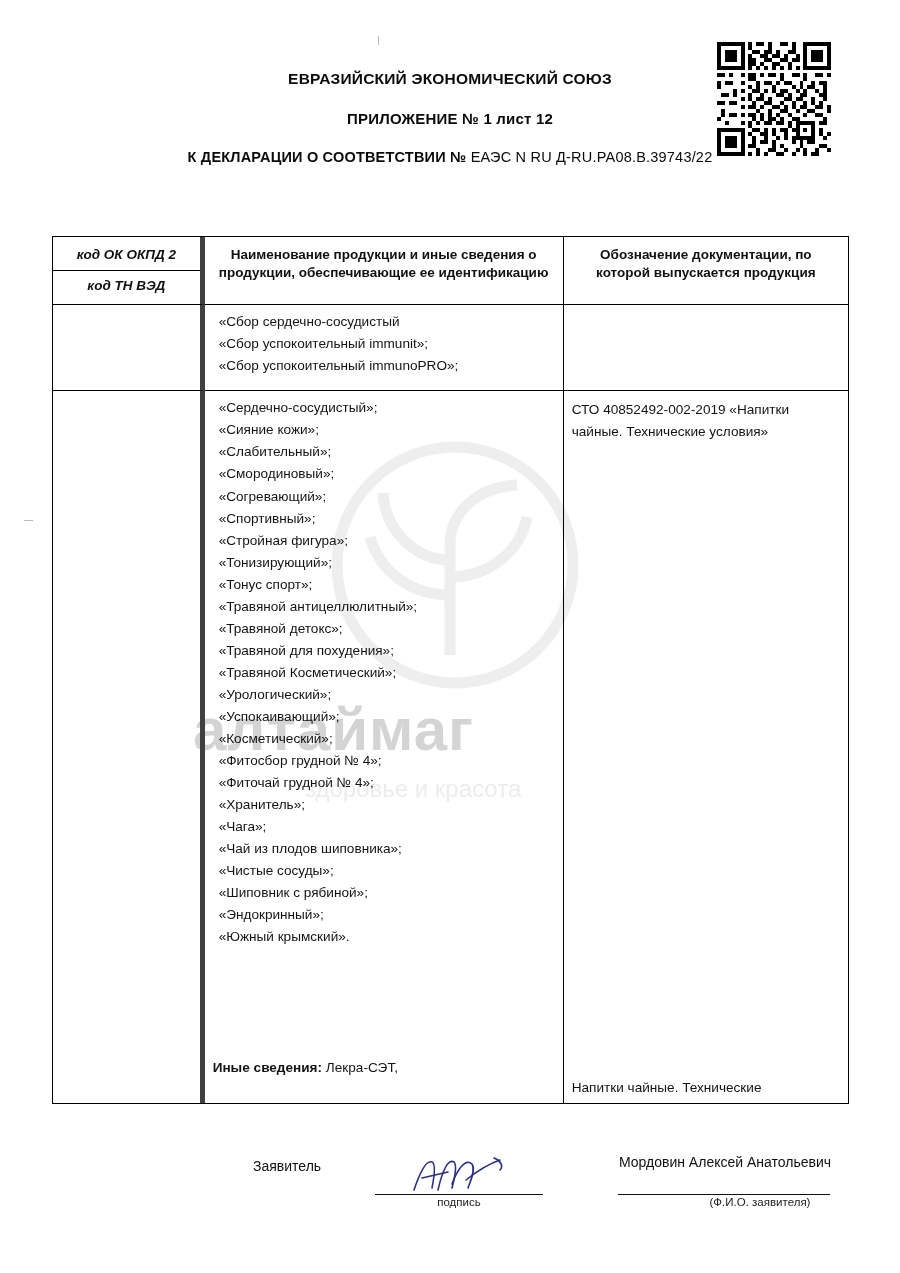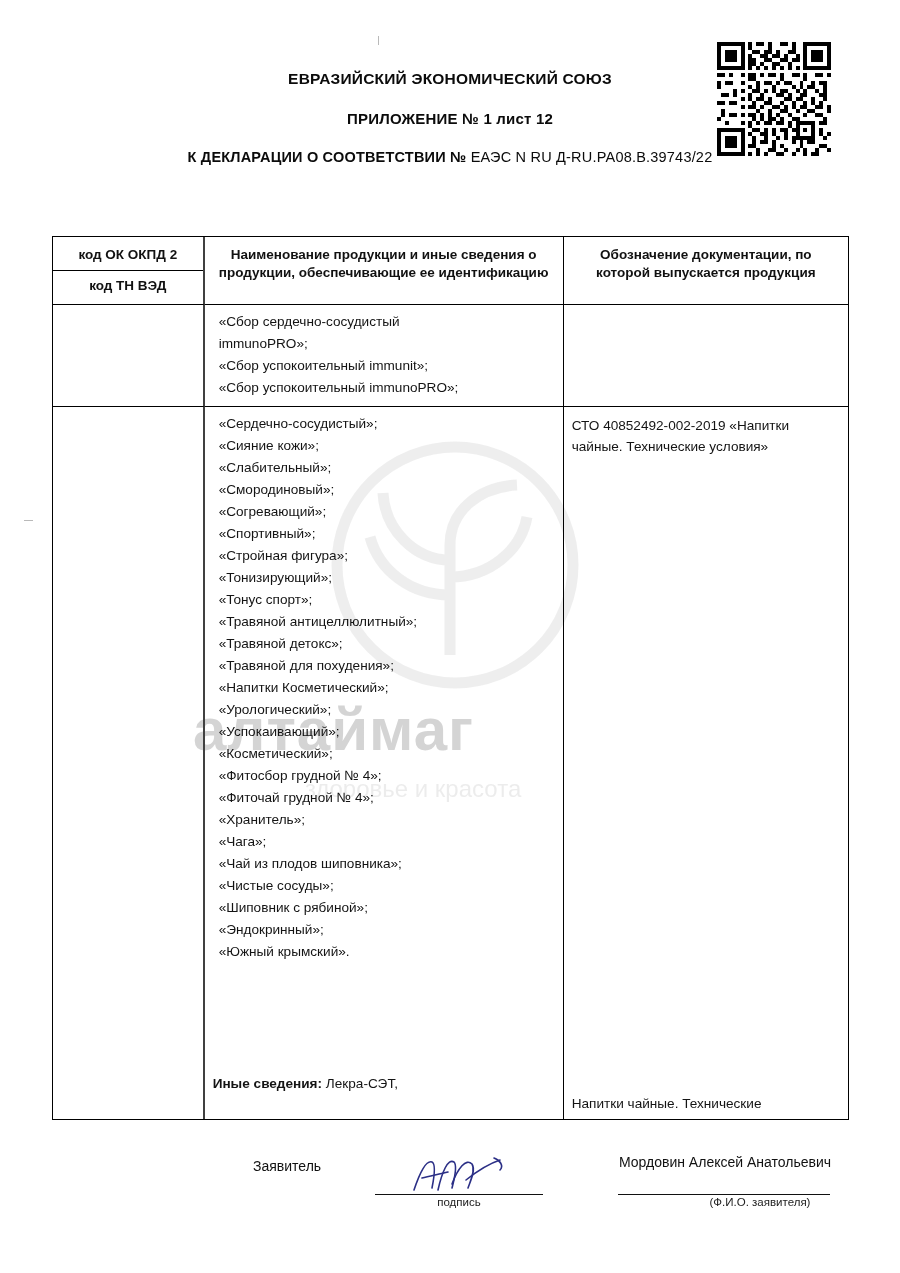--- a/index.html
+++ b/index.html
@@ -101,21 +101,21 @@
     border: 1px solid #000;
     box-sizing: border-box;
     z-index: 2;
     background: transparent;
   }
   .trow { display: flex; }
   .cell {
     box-sizing: border-box;
     padding: 6px 8px;
   }
-  .c1 { width: 152px; border-right: 2px solid #404040; }
+  .c1 { width: 152px; border-right: 5px solid #404040; font-style: italic; }
   .c2 { width: 360px; border-right: 1px solid #000; }
   .c3 { width: 285px; }
 
   .head-row .cell {
     border-bottom: 1px solid #000;
     text-align: center;
     font-weight: bold;
     font-size: 13.5px;
     line-height: 1.35;
     padding-top: 9px;
@@ -459,21 +459,20 @@
       </div>
       <div class="cell c2">Наименование продукции и иные сведения о продукции, обеспечивающие ее идентификацию</div>
       <div class="cell c3">Обозначение документации, по которой выпускается продукция</div>
     </div>
 
     <div class="trow body-row1">
       <div class="cell c1"></div>
       <div class="cell c2">
         <div class="plist pad-left">
           <div>«Сбор сердечно-сосудистый</div>
-          <div>immunoPRO»;</div>
           <div>«Сбор успокоительный immunit»;</div>
           <div>«Сбор успокоительный immunoPRO»;</div>
         </div>
       </div>
       <div class="cell c3"></div>
     </div>
 
     <div class="trow body-row2">
       <div class="cell c1"></div>
       <div class="cell c2">
@@ -485,21 +484,21 @@
               <div>«Слабительный»;</div>
               <div>«Смородиновый»;</div>
               <div>«Согревающий»;</div>
               <div>«Спортивный»;</div>
               <div>«Стройная фигура»;</div>
               <div>«Тонизирующий»;</div>
               <div>«Тонус спорт»;</div>
               <div>«Травяной антицеллюлитный»;</div>
               <div>«Травяной детокс»;</div>
               <div>«Травяной для похудения»;</div>
-              <div>«Напитки Косметический»;</div>
+              <div>«Травяной Косметический»;</div>
               <div>«Урологический»;</div>
               <div>«Успокаивающий»;</div>
               <div>«Косметический»;</div>
               <div>«Фитосбор грудной № 4»;</div>
               <div>«Фиточай грудной № 4»;</div>
               <div>«Хранитель»;</div>
               <div>«Чага»;</div>
               <div>«Чай из плодов шиповника»;</div>
               <div>«Чистые сосуды»;</div>
               <div>«Шиповник с рябиной»;</div>

